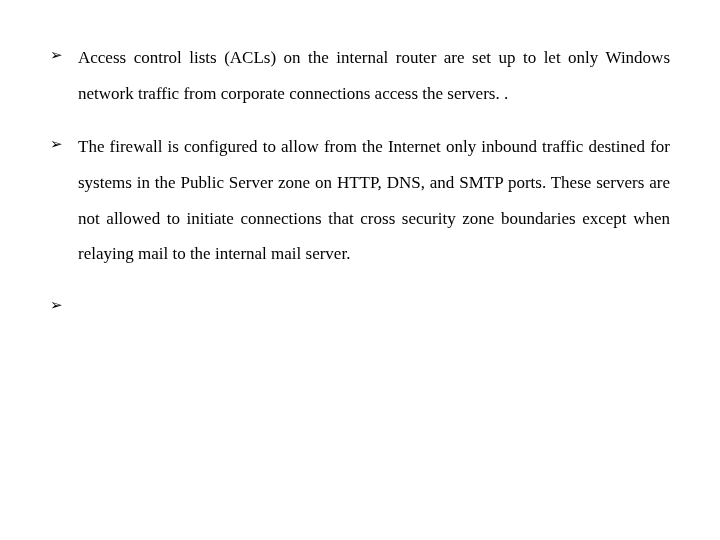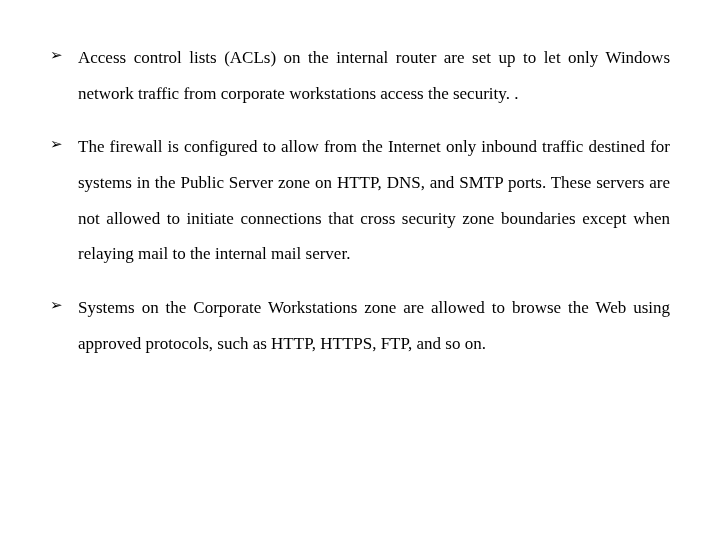--- a/index.html
+++ b/index.html
@@ -31,23 +31,22 @@
       top: 0;
       font-size: 15px;
     }
   </style>
 </head>
 <body>
 
 <ul class="bullet-list">
   <li class="bullet-item">
     <span class="bullet-marker">➢</span>
-    <span>Access control lists (ACLs) on the internal router are set up to let only Windows network traffic from corporate workstations access the security. .</span>
+    <span>Access control lists (ACLs) on the internal router are set up to let only Windows network traffic from corporate connections access the servers. .</span>
   </li>
   <li class="bullet-item">
     <span class="bullet-marker">➢</span>
     <span>The firewall is configured to allow from the Internet only inbound traffic destined for systems in the Public Server zone on HTTP, DNS, and SMTP ports. These servers are not allowed to initiate connections that cross security zone boundaries except when relaying mail to the internal mail server.</span>
   </li>
   <li class="bullet-item">
     <span class="bullet-marker">➢</span>
-    <span>Systems on the Corporate Workstations zone are allowed to browse the Web using approved protocols, such as HTTP, HTTPS, FTP, and so on.</span>
   </li>
 </ul>
 
 </body></html>

